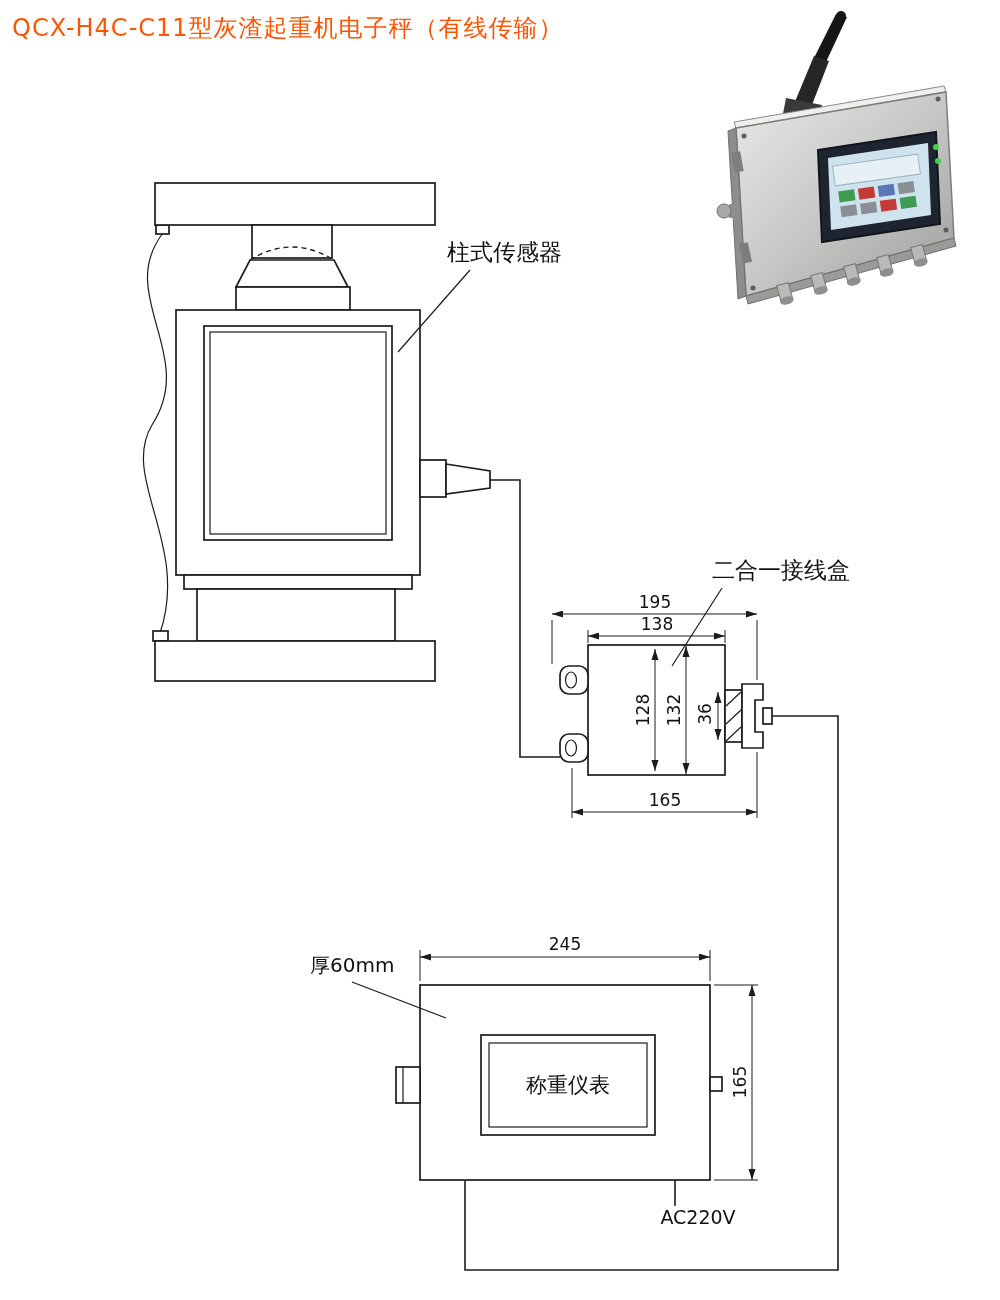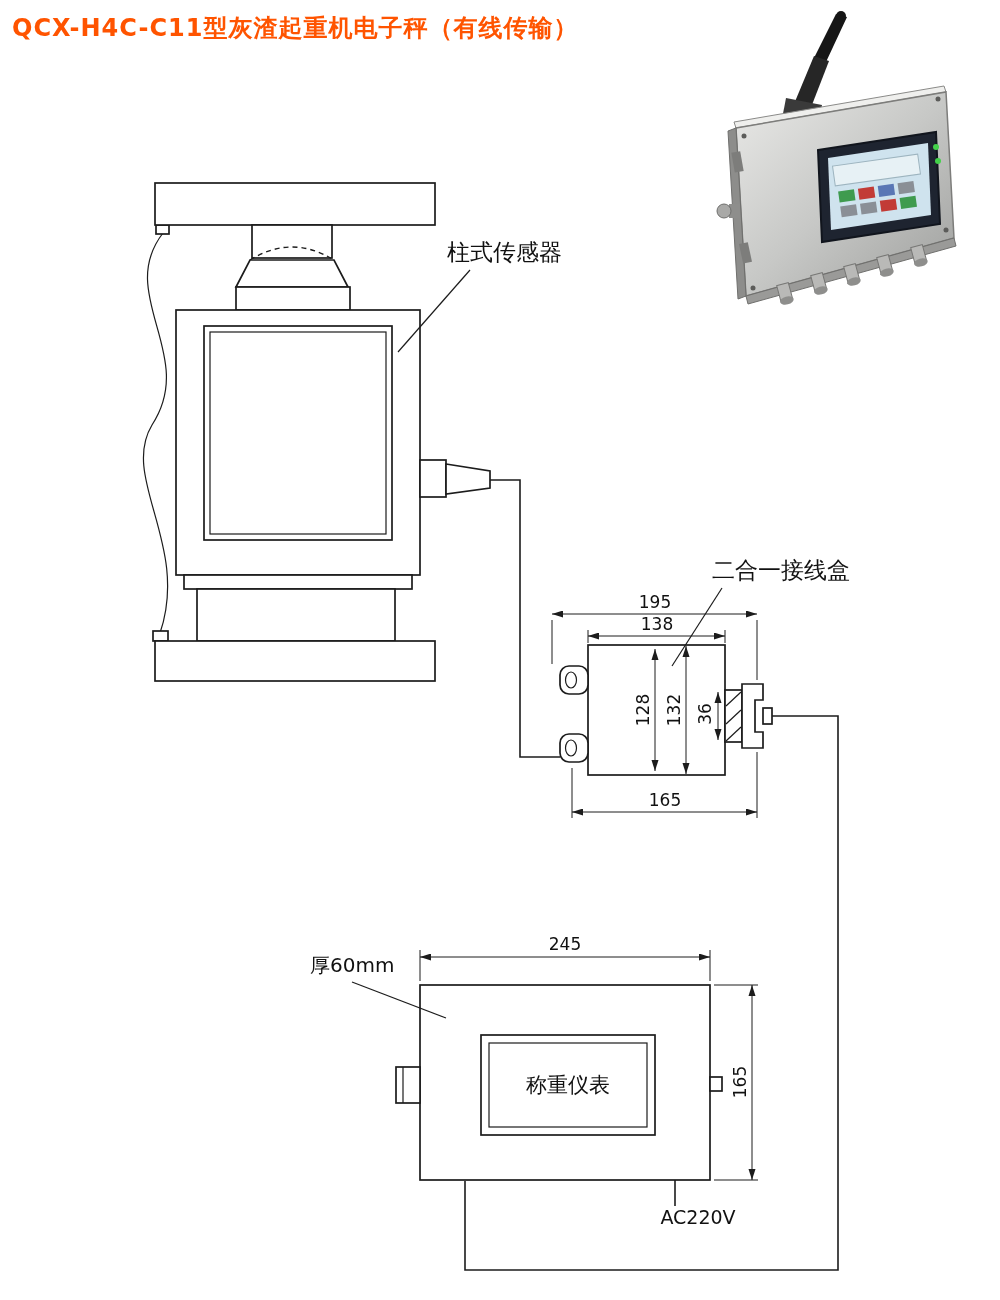--- a/index.html
+++ b/index.html
@@ -4,21 +4,21 @@
 <style>
   * { margin:0; padding:0; box-sizing:border-box; }
   html,body { background:#ffffff; }
   body {
     width:1000px; height:1300px;
     font-family:"DejaVu Sans","Liberation Sans",sans-serif;
   }
   .page { position:relative; width:1000px; height:1300px; background:#fff; overflow:hidden; }
   .title {
     position:absolute; left:12px; top:12px;
-    font-size:24px; font-weight:bold; letter-spacing:1px;
+    font-size:24px; font-weight:normal; letter-spacing:1px;
     color:#ff5400; white-space:nowrap;
   }
   svg.drawing { position:absolute; left:0; top:0; width:1000px; height:1300px; }
   .shape  { stroke:#1c1c1c; stroke-width:1.7; fill:#ffffff; }
   .shapen { stroke:#1c1c1c; stroke-width:1.7; fill:none; }
   .thin   { stroke:#1c1c1c; stroke-width:1.2; fill:none; }
   .dash   { stroke:#1c1c1c; stroke-width:1.4; fill:none; stroke-dasharray:5 4; }
   .dim-line { stroke:#1c1c1c; stroke-width:1; fill:none; }
   .ext-line { stroke:#1c1c1c; stroke-width:1; fill:none; }
   .leader   { stroke:#1c1c1c; stroke-width:1.2; fill:none; }

